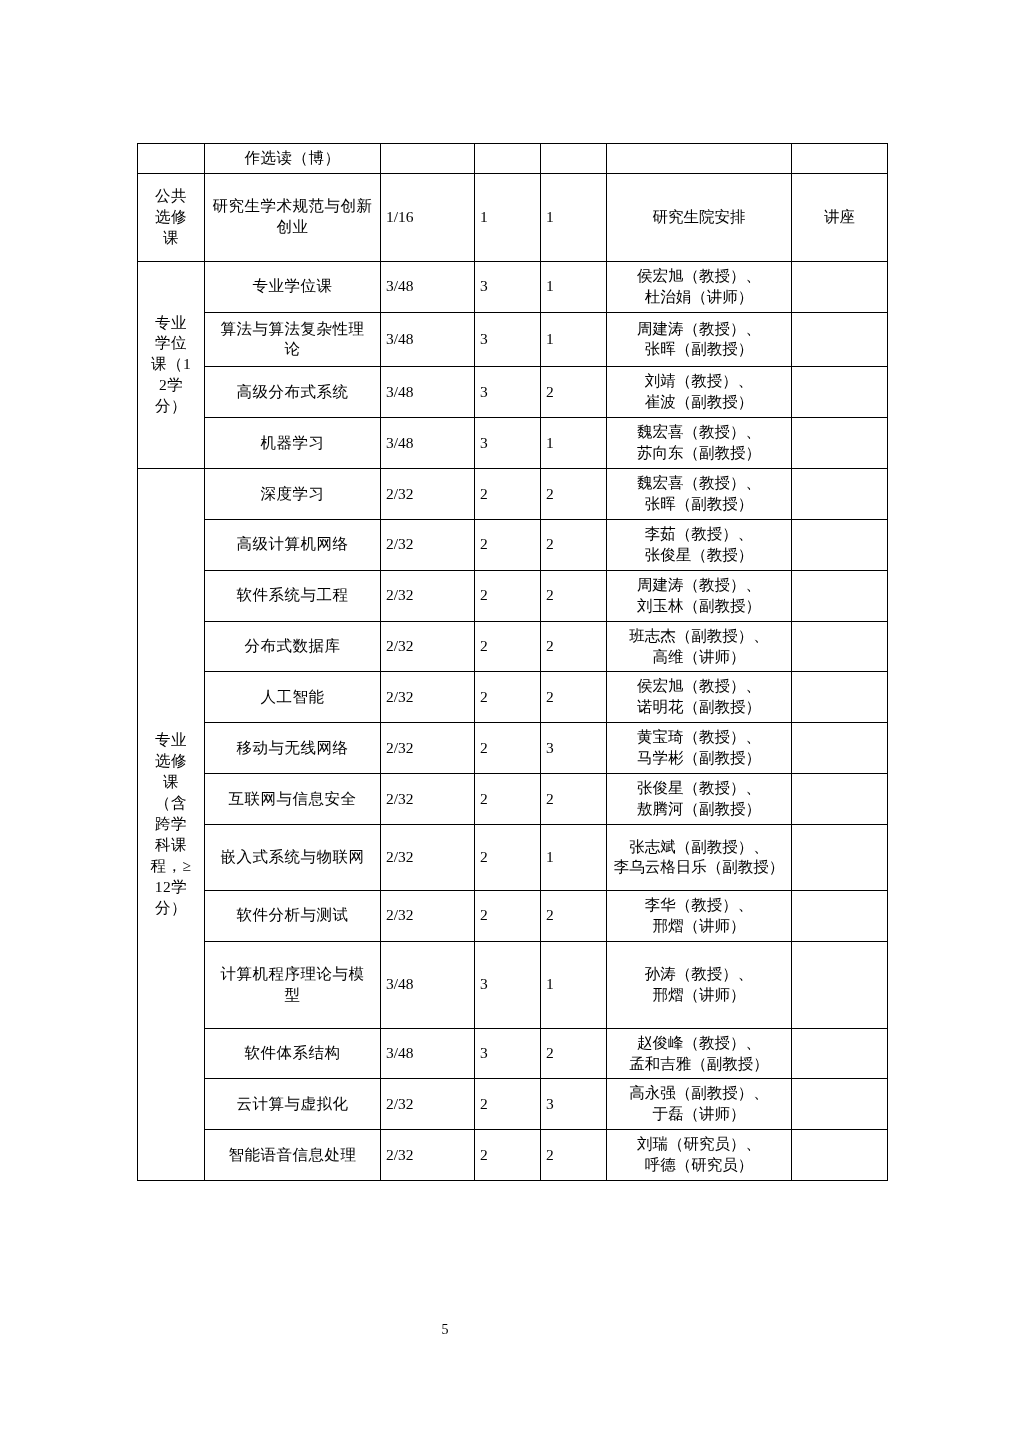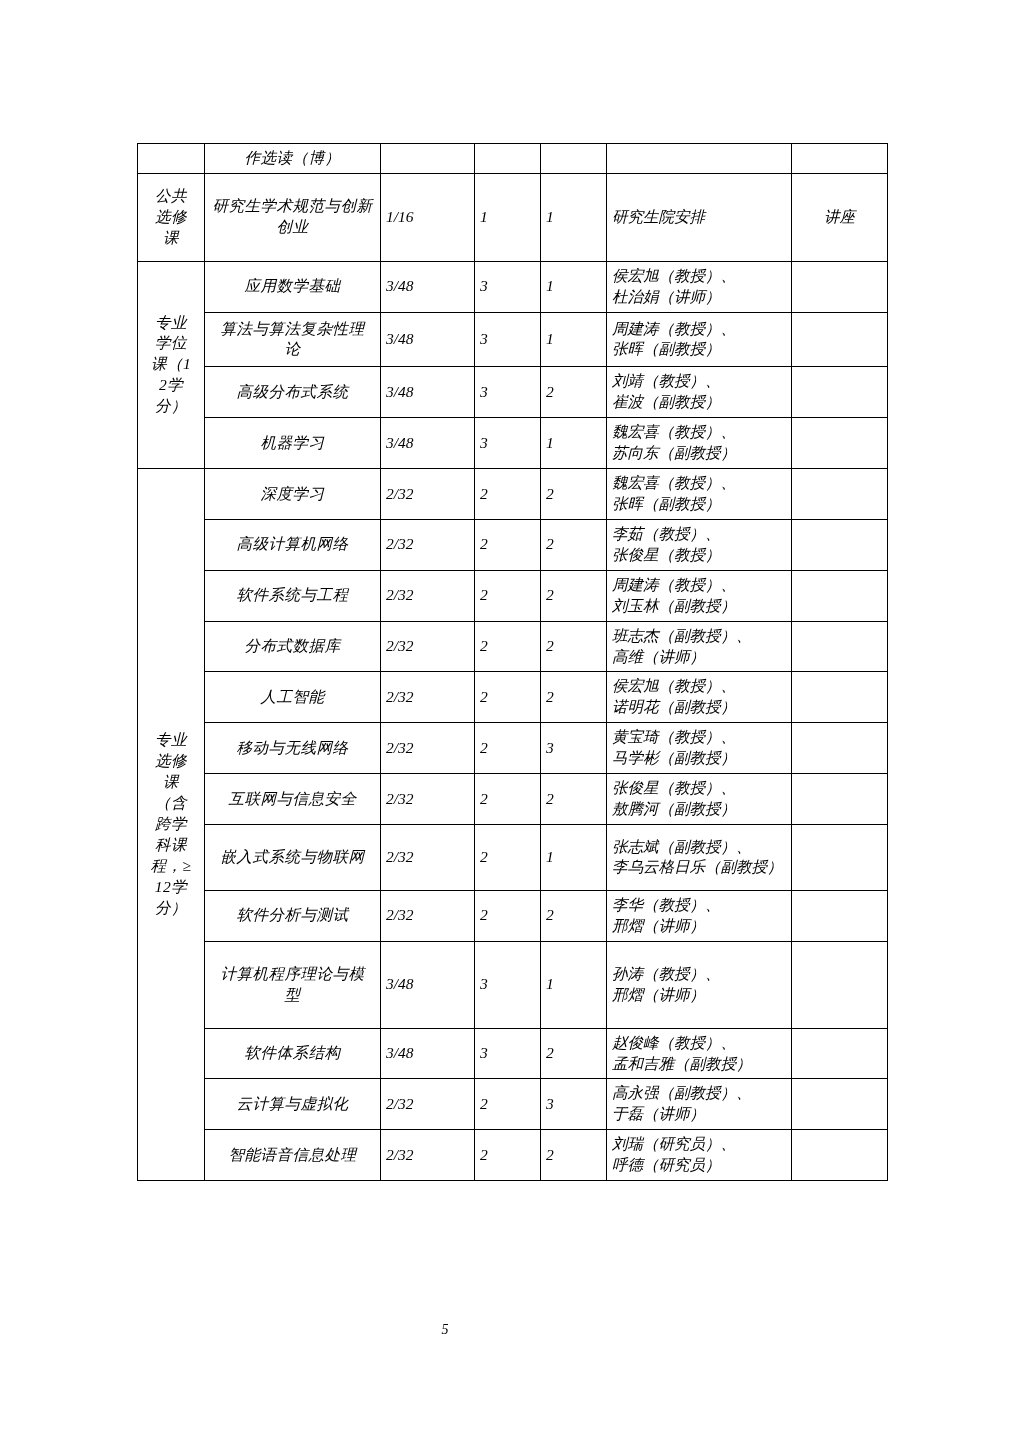--- a/index.html
+++ b/index.html
@@ -12,21 +12,20 @@
     height: 1448px;
     font-family: "Liberation Serif", "DejaVu Serif", serif;
     color: #000;
     position: relative;
   }
   .page {
     position: relative;
     width: 890px;
     height: 1448px;
     box-sizing: border-box;
-    font-style: italic;
   }
   .table-wrap {
     position: absolute;
     left: 137px;
     top: 143px;
     width: 750px;
   }
   table.course-table {
     border-collapse: collapse;
     width: 750px;
@@ -68,21 +67,21 @@
   .teacher-cell {
     text-align: left;
     font-size: 15.5px;
     padding-left: 8px;
     line-height: 1.35;
   }
   .note-cell {
     text-align: center;
     font-size: 15.5px;
   }
-  .teacher-cell .ln { display: block; }
+  .teacher-cell .ln { display: block; text-align: center; }
   .page-number {
     position: absolute;
     left: 0;
     right: 0;
     top: 1322px;
     text-align: center;
     font-size: 14px;
     font-family: "Liberation Serif", serif;
   }
 </style>
@@ -123,21 +122,21 @@
           <td class="num-cell">1</td>
           <td class="num-cell">1</td>
           <td class="teacher-cell">
             <span class="ln">研究生院安排</span>
           </td>
           <td class="note-cell">讲座</td>
         </tr>
 
         <tr>
           <td class="cat-cell" rowspan="4" style="padding:8px 10px;">专业学位课（12学分）</td>
-          <td class="name-cell" style="padding:10px 5px;">应用数学基础</td>
+          <td class="name-cell" style="padding:10px 5px;">专业学位课</td>
           <td class="num-cell">3/48</td>
           <td class="num-cell">3</td>
           <td class="num-cell">1</td>
           <td class="teacher-cell">
             <span class="ln">侯宏旭（教授）、</span>
             <span class="ln">杜治娟（讲师）</span>
           </td>
           <td class="note-cell"></td>
         </tr>
         <tr>

